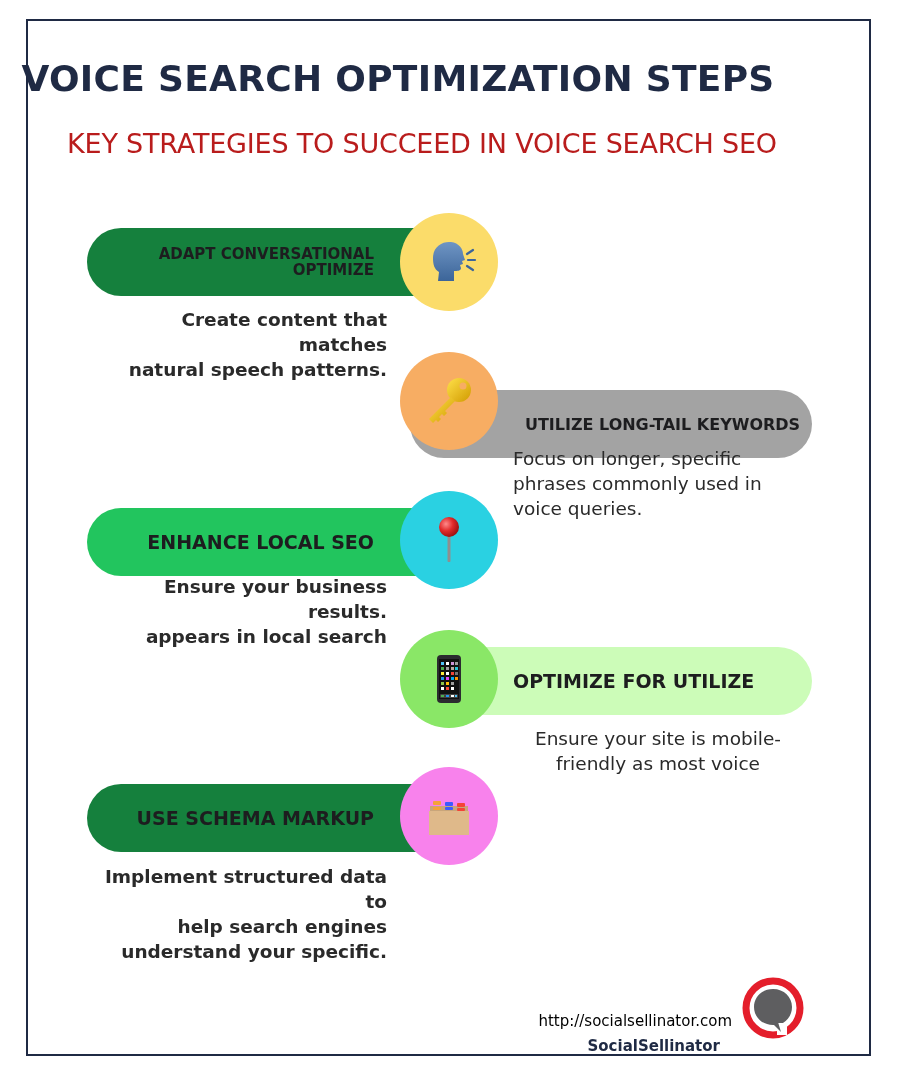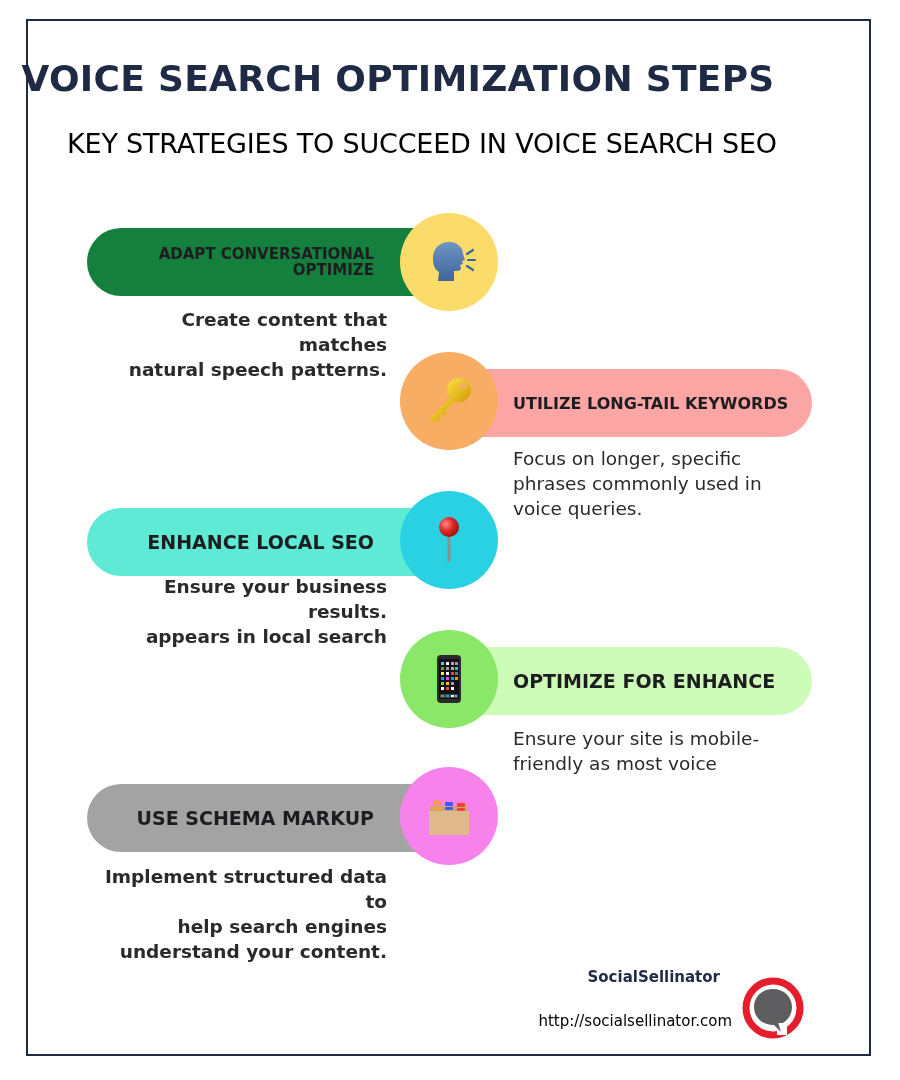--- a/index.html
+++ b/index.html
@@ -1,36 +1,36 @@
 <!DOCTYPE html>
 <html><head>
 <meta charset="utf-8">
 <style>
   html, body { margin:0; padding:0; background:#ffffff; }
   body { width:900px; height:1080px; position:relative; overflow:hidden; font-family:"Liberation Sans", sans-serif; }
   .frame { position:absolute; left:26px; top:19px; width:845px; height:1037px; border:2.5px solid #1f2a44; box-sizing:border-box; }
   .title { position:absolute; left:0; width:796px; top:58px; text-align:center; font-size:36px; font-weight:bold; color:#1f2a44; letter-spacing:0.3px; font-family:"DejaVu Sans", sans-serif; }
-  .subtitle { position:absolute; left:0; width:844px; top:128px; text-align:center; font-size:27px; color:#000000; font-family:"DejaVu Sans", sans-serif; font-weight:normal; letter-spacing:-0.2px; }
+  .subtitle { position:absolute; left:0; width:844px; top:128px; text-align:center; font-size:27px; color:#b91c1c; font-family:"DejaVu Sans", sans-serif; font-weight:normal; letter-spacing:-0.2px; }
 
   .pill { position:absolute; height:68px; border-radius:34px; box-sizing:border-box; display:flex; align-items:center; }
   .pill.left { left:87px; width:400px; justify-content:flex-end; padding-right:113px; text-align:right; }
   .pill.right { left:410px; width:402px; justify-content:flex-start; padding-left:103px; text-align:left; }
   .pill-label { font-weight:bold; color:#1d1d1f; font-family:"DejaVu Sans", sans-serif; }
   .pill-label.small { font-size:15px; line-height:16px; }
   .pill-label.large { font-size:19px; }
   .pill-label.medium { font-size:16px; }
 
   .circle { position:absolute; width:98px; height:98px; border-radius:50%; left:400px; display:flex; align-items:center; justify-content:center; }
   .circle svg { width:56px; height:56px; }
 
   .desc { position:absolute; font-size:18.5px; line-height:25px; color:#2a2a2a; font-family:"DejaVu Sans", sans-serif; }
   .desc.left { right:513px; text-align:right; width:300px;font-weight:bold; }
   .desc.right { left:513px; text-align:left; width:290px; }
 
-  .brand-name { position:absolute; right:180px; top:968px; font-size:15px; font-weight:bold; color:#1f2a44; font-family:"DejaVu Sans", sans-serif; }
+  .brand-name { position:absolute; right:180px; top:1037px; font-size:15px; font-weight:bold; color:#1f2a44; font-family:"DejaVu Sans", sans-serif; }
   .brand-url { position:absolute; right:168px; top:1012px; font-size:15px; color:#000000; font-family:"DejaVu Sans", sans-serif; }
   .logo { position:absolute; left:741px; top:976px; width:64px; height:64px; }
 </style>
 </head>
 <body>
 
 <div class="frame"></div>
 
 <div class="title">VOICE SEARCH OPTIMIZATION STEPS</div>
 <div class="subtitle">KEY STRATEGIES TO SUCCEED IN VOICE SEARCH SEO</div>
@@ -51,21 +51,21 @@
       </defs>
     <path d="M12 24 C12 12 22 7 30 8 C38 9 42 15 42 20 L44 26 L41 27 L42 30 L39 31 L40 34 C40 37 36 37 33 37 L33 47 L17 47 L18 38 C13 35 12 30 12 24 Z" fill="url(#hg)"></path>
     <path d="M46 20 L52 16 M47 26 L54 26 M46 32 L52 36" stroke="#3c6599" stroke-width="2.2" stroke-linecap="round"></path>
   </svg>
 </div>
 <div class="desc left" style="top:307px;">
   <div>Create content that matches</div>
   <div>natural speech patterns.</div>
 </div>
 
-<div class="pill right" style="top:369px;background:#fca5a5;">
+<div class="pill right" style="top:390px;background:#a3a3a3;justify-content:center;">
   <div class="pill-label medium">UTILIZE LONG-TAIL KEYWORDS</div>
 </div>
 <div class="circle" style="top:352px;background:#f7ad63;">
   <svg viewBox="0 0 56 56">
     <defs>
         <linearGradient id="kg" x1="0" y1="0" x2="1" y2="1">
           <stop offset="0" stop-color="#ffe14a"></stop>
           <stop offset="1" stop-color="#d19a00"></stop>
         </linearGradient>
       </defs>
@@ -73,21 +73,21 @@
     <circle cx="42" cy="13" r="3.5" fill="#f7ad63"></circle>
     <path d="M30 24 L8 46 L12 50 L15 47 L17 49 L20 46 L18 44 L21 41 L23 43 L26 40 L24 38 L34 28 Z" fill="url(#kg)"></path>
   </svg>
 </div>
 <div class="desc right" style="top:446px;">
   <div>Focus on longer, specific</div>
   <div>phrases commonly used in</div>
   <div>voice queries.</div>
 </div>
 
-<div class="pill left" style="top:508px;background:#5eead4;">
+<div class="pill left" style="top:508px;background:#22c55e;">
   <div class="pill-label large">ENHANCE LOCAL SEO</div>
 </div>
 <div class="circle" style="top:491px;background:#2ad1e2;">
   <svg viewBox="0 0 56 56">
     <defs>
         <radialGradient id="pg" cx="0.35" cy="0.35" r="0.7">
           <stop offset="0" stop-color="#ff8a8a"></stop>
           <stop offset="0.5" stop-color="#e02a2a"></stop>
           <stop offset="1" stop-color="#9a0f0f"></stop>
         </radialGradient>
@@ -96,21 +96,21 @@
     <circle cx="28" cy="15" r="10" fill="url(#pg)"></circle>
   </svg>
 </div>
 <div class="desc left" style="top:574px;">
   <div>Ensure your business</div>
   <div>results.</div>
   <div>appears in local search</div>
 </div>
 
 <div class="pill right" style="top:647px;background:#ccfcb8;">
-  <div class="pill-label large">OPTIMIZE FOR ENHANCE</div>
+  <div class="pill-label large">OPTIMIZE FOR UTILIZE</div>
 </div>
 <div class="circle" style="top:630px;background:#8ae767;">
   <svg viewBox="0 0 56 56">
     <rect x="16" y="4" width="24" height="48" rx="4" fill="#2b2b2f"></rect>
     <rect x="18" y="8" width="20" height="40" fill="#111"></rect>
     <g>
       <rect x="20" y="11" width="3" height="3" fill="#4fc3f7"></rect>
         <rect x="25" y="11" width="3" height="3" fill="#fff"></rect>
         <rect x="30" y="11" width="3" height="3" fill="#ce93d8"></rect>
         <rect x="34" y="11" width="3" height="3" fill="#9e9e9e"></rect>
@@ -133,44 +133,44 @@
         <rect x="25" y="36" width="3" height="3" fill="#f44336"></rect>
         <rect x="30" y="36" width="3" height="3" fill="#fff"></rect>
       <rect x="19" y="43" width="18" height="4" rx="1" fill="#424242"></rect>
       <rect x="20" y="44" width="3" height="2" fill="#4caf50"></rect>
         <rect x="25" y="44" width="3" height="2" fill="#2196f3"></rect>
         <rect x="30" y="44" width="3" height="2" fill="#fff"></rect>
         <rect x="34" y="44" width="2" height="2" fill="#4fc3f7"></rect>
     </g>
   </svg>
 </div>
-<div class="desc right" style="top:726px;">
+<div class="desc right" style="top:726px;text-align:center;">
   <div>Ensure your site is mobile-</div>
   <div>friendly as most voice</div>
 </div>
 
-<div class="pill left" style="top:784px;background:#a3a3a3;">
+<div class="pill left" style="top:784px;background:#15803d;">
   <div class="pill-label large">USE SCHEMA MARKUP</div>
 </div>
 <div class="circle" style="top:767px;background:#f882ec;">
   <svg viewBox="0 0 56 56">
     <rect x="9" y="18" width="38" height="6" fill="#c9a57a"></rect>
     <rect x="12" y="13" width="8" height="4" rx="1" fill="#f5a23a"></rect>
     <rect x="24" y="14" width="8" height="4" rx="1" fill="#3d5afe"></rect>
     <rect x="36" y="15" width="8" height="4" rx="1" fill="#f44336"></rect>
     <rect x="12" y="19" width="8" height="3" rx="1" fill="#f5a23a"></rect>
     <rect x="24" y="19" width="8" height="3" rx="1" fill="#3d5afe"></rect>
     <rect x="36" y="20" width="8" height="3" rx="1" fill="#f44336"></rect>
     <rect x="8" y="23" width="40" height="24" fill="#dfb98a"></rect>
   </svg>
 </div>
 <div class="desc left" style="top:864px;">
   <div>Implement structured data to</div>
   <div>help search engines</div>
-  <div>understand your content.</div>
+  <div>understand your specific.</div>
 </div>
 
 <div class="brand-name">SocialSellinator</div>
 <div class="brand-url">http://socialsellinator.com</div>
 <svg class="logo" viewBox="0 0 64 64">
   <circle cx="32" cy="32" r="27" fill="none" stroke="#e41e2b" stroke-width="7"></circle>
   <path d="M32 13 C43 13 51 21 51 31 C51 40 45 46 40 48 L41 55 L34 49 C33 49 33 49 32 49 C21 49 13 41 13 31 C13 21 21 13 32 13 Z" fill="#5e5e60"></path>
   <rect x="36" y="47" width="10" height="12" fill="#ffffff"></rect>
   <path d="M37 46 L40 56 L33 49 Z" fill="#5e5e60"></path>
 </svg>

